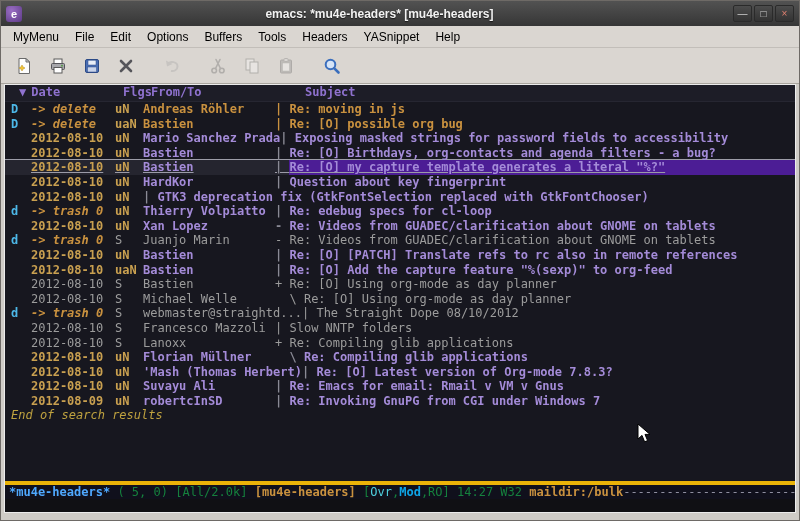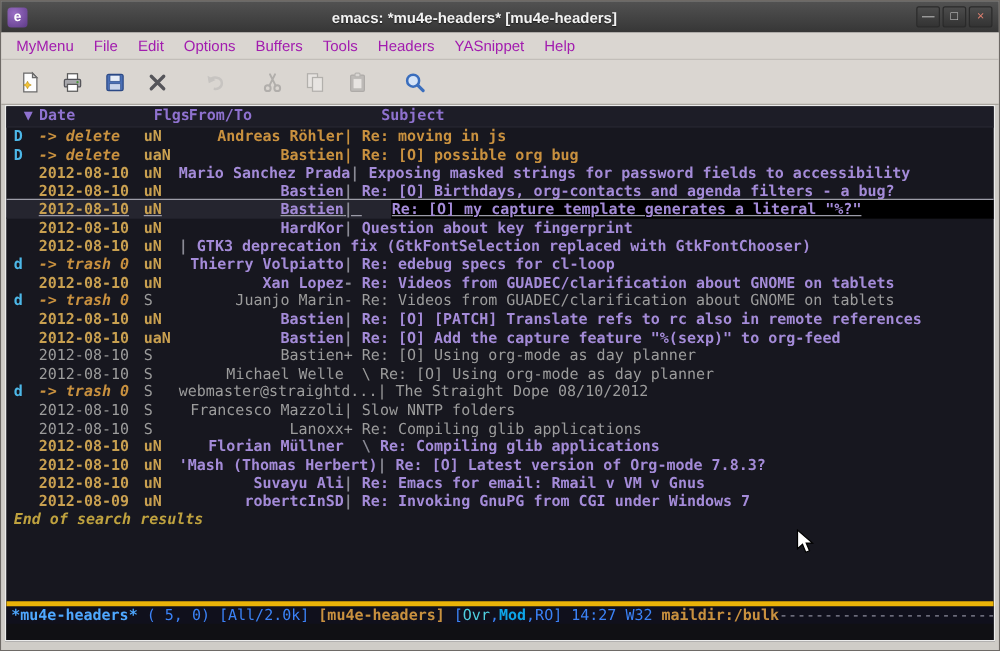--- a/index.html
+++ b/index.html
@@ -20,21 +20,21 @@
                 text-shadow:0 1px 1px rgba(0,0,0,.6); }
   .win-controls { display:flex; gap:2px; }
   .winbtn { width:19px; height:17px; display:flex; align-items:center; justify-content:center;
             background:linear-gradient(#4c4c4c,#333); border:1px solid #2a2a2a; border-radius:2px;
             color:#cfcfcf; font-size:10px; line-height:1; cursor:default; }
   .winbtn.close { color:#e08070; }
 
   
   .menubar { height:22px; flex:0 0 22px; background:#dad6d1; border-bottom:1px solid #c2beb9;
              display:flex; align-items:center; padding:4px 4px;
-             font-family:"Liberation Sans", sans-serif; font-size:12px; color:#a21caf; }
+             font-family:"Liberation Sans", sans-serif; font-size:12px; color:#000000; }
   .menu-item { padding:2px 8px; }
 
   
   .toolbar { height:36px; flex:0 0 36px; background:#dad6d1; border-bottom:1px solid #aaa69f;
              display:flex; align-items:center; padding:0 6px; }
   .tbtn { width:34px; height:28px; display:flex; align-items:center; justify-content:center;
           border-radius:3px; }
   .tbtn.disabled { opacity:.35; filter:grayscale(1); }
   .tsep { width:12px; height:24px; }
 
@@ -51,50 +51,50 @@
   .hl-subj { padding-left:22px; }
   .sort-icon { margin-right:5px; }
 
   
   .msg-list { flex:0 0 auto; }
   .row { display:flex; height:14.6px; padding-left:6px; white-space:pre; cursor:default; }
   .row span { white-space:pre; }
   .m  { width:20px; }
   .d  { width:84px; }
   .fl { width:28px; }
-  .fr { min-width:132px;text-align:right; }
+  .fr { min-width:132px; }
   .sj { flex:1; overflow:hidden; }
 
   .unr .d, .unr .fl { color:#c9a050; font-weight:bold; }
   .unr .fr, .unr .sj { color:#a48bd8; font-weight:bold; }
   .unr .sp { color:#8a8a95; font-weight:bold; }
 
   .rd span { color:#9c9c9c; }
 
   .del .fl { color:#c9a050; font-weight:bold; }
   .del .fr, .del .sj, .del .sp { color:#c9913f; font-weight:bold; }
 
   .mk .m { color:#4db8e8; font-weight:bold; }
   .mk .d { color:#c9913f; font-style:italic; font-weight:bold; }
 
   .cur { background:#25252f; box-shadow:0 -1px 0 #9d9da8; }
   .cur span { text-decoration:underline; text-decoration-color:#9b9ba8; }
-  .cur .sj { background:#000000;margin-left:24px; }
-
-  .endline { padding-left:6px; color:#bfa23f; font-style:italic; font-weight:bold;
+  .cur .sj { background:#4c1d95; }
+
+  .endline { padding-left:6px; color:#bfa23f; font-style:italic; font-weight:normal;
              height:15px; flex:0 0 15px; }
 
   .buf-spacer { flex:1; }
 
   
   .modeline { height:18px; flex:0 0 18px; background:#10101c; border-top:4px solid #eab308;
               display:flex; align-items:center; padding-left:4px; white-space:pre;
               color:#d6d6d6; overflow:hidden; }
   .ml-name { color:#4fa8ff; font-weight:bold; }
-  .ml-def  { color:#3b82f6; }
+  .ml-def  { color:#15803d; }
   .ml-amber{ color:#c9913f; font-weight:bold; }
   .ml-cyan { color:#4fd0e0; }
   .ml-red  { color:#0ea5e9; font-weight:bold; }
   .ml-dim  { color:#8f8fa0; overflow:hidden; }
 
   .echo { height:13px; flex:0 0 13px; background:#101014; }
 
   
   .mouse { position:absolute; left:632px; top:338px; width:14px; height:22px; z-index:50; }
 </style>

